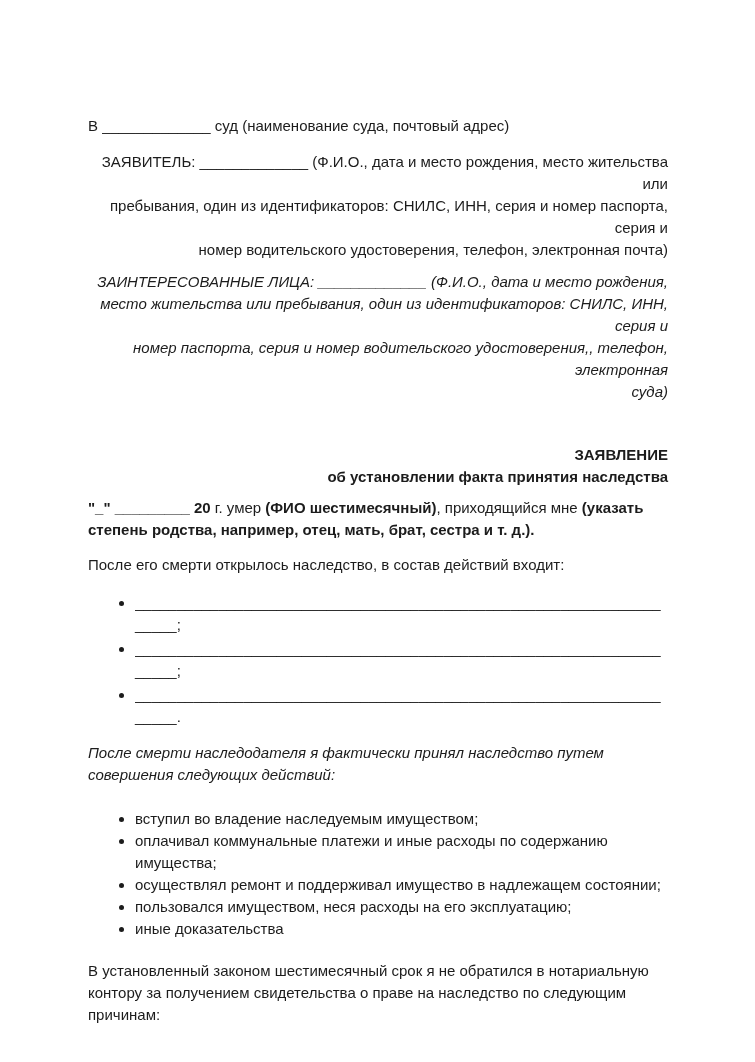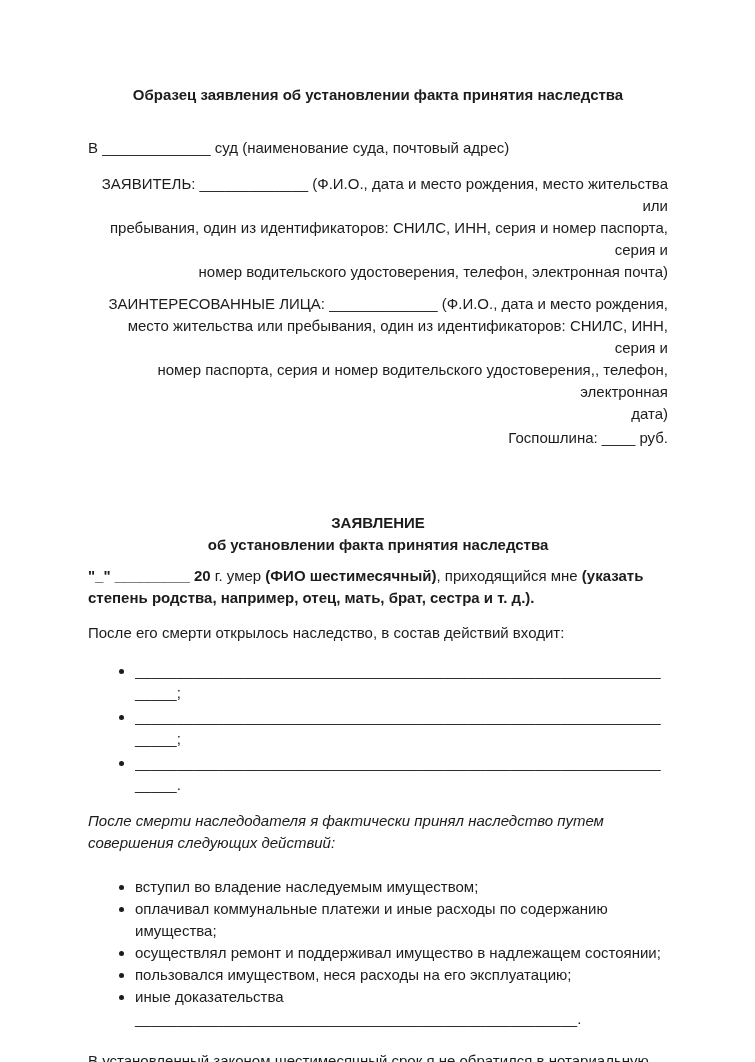--- a/index.html
+++ b/index.html
@@ -8,58 +8,56 @@
     background:#ffffff;
     font-family:"Liberation Sans","DejaVu Sans",sans-serif;
     font-size:15px;line-height:22px;color:#1c1c1c;
     -webkit-font-smoothing:antialiased;
   }
   .page{padding:84px 87px 0 88px;width:580px;}
   .doc-title{font-weight:bold;text-align:center;margin:0;font-size:15px;line-height:22px;}
   .court-line{margin-top:31px;text-align:left;}
   .block-right{text-align:right;}
   .applicant-block{margin-top:14px;}
-  .interested-block{margin-top:10px;}
+  .interested-block{margin-top:10px;font-style:italic;}
   .fee-line{margin-top:2px;text-align:right;}
-  .stmt-heading{margin-top:63px;text-align:center;font-weight:bold;}
+  .stmt-heading{margin-top:41px;text-align:right;font-weight:bold;}
   .para{margin:0;}
   .death-para{margin-top:9px;}
   .estate-intro{margin-top:13px;}
   ul{margin:0;padding:0 0 0 47px;list-style:disc;}
   .estate-list{margin-top:16px;}
   .estate-list li{margin-bottom:2px;}
   .actions-intro{margin-top:14px;font-style:italic;}
   .actions-list{margin-top:22px;}
   .notary-para{margin-top:20px;}
   .b{font-weight:bold;}
   .fill{display:inline-block;white-space:nowrap;overflow:hidden;vertical-align:bottom;}
 </style>
 </head>
 <body>
 
 <div class="page">
 
-  <h1 class="doc-title">Образец заявления об установлении факта принятия наследства</h1>
 
   <div class="court-line">В _____________ суд (наименование суда, почтовый адрес)</div>
 
   <div class="block-right applicant-block">
     <div>ЗАЯВИТЕЛЬ: _____________ (Ф.И.О., дата и место рождения, место жительства или</div>
     <div>пребывания, один из идентификаторов: СНИЛС, ИНН, серия и номер паспорта, серия и</div>
     <div>номер водительского удостоверения, телефон, электронная почта)</div>
   </div>
 
   <div class="block-right interested-block">
     <div>ЗАИНТЕРЕСОВАННЫЕ ЛИЦА: _____________ (Ф.И.О., дата и место рождения,</div>
     <div>место жительства или пребывания, один из идентификаторов: СНИЛС, ИНН, серия и</div>
     <div>номер паспорта, серия и номер водительского удостоверения,, телефон, электронная</div>
-    <div>дата)</div>
+    <div>суда)</div>
   </div>
 
-  <div class="fee-line">Госпошлина: ____ руб.</div>
 
   <div class="stmt-heading">
     <div>ЗАЯВЛЕНИЕ</div>
     <div>об установлении факта принятия наследства</div>
   </div>
 
   <p class="para death-para"><span class="b">"_" _________ 20</span><span> г. умер </span><span class="b">(ФИО шестимесячный)</span><span>, приходящийся мне </span><span class="b">(указать степень родства, например, отец, мать, брат, сестра и т. д.).</span></p>
 
   <p class="para estate-intro">После его смерти открылось наследство, в состав действий входит:</p>
 
@@ -80,21 +78,20 @@
 
   <p class="para actions-intro">После смерти наследодателя я фактически принял наследство путем совершения следующих действий:</p>
 
   <ul class="actions-list">
     <li>вступил во владение наследуемым имуществом;</li>
     <li>оплачивал коммунальные платежи и иные расходы по содержанию имущества;</li>
     <li>осуществлял ремонт и поддерживал имущество в надлежащем состоянии;</li>
     <li>пользовался имуществом, неся расходы на его эксплуатацию;</li>
     <li>
       <span>иные доказательства</span>
-      <div>_____________________________________________________.</div>
     </li>
   </ul>
 
   <p class="para notary-para">
     <span>В установленный законом шестимесячный срок я не обратился в нотариальную контору за получением свидетельства о праве на наследство по следующим причинам:</span>
     
   </p>
 
 </div>
 

